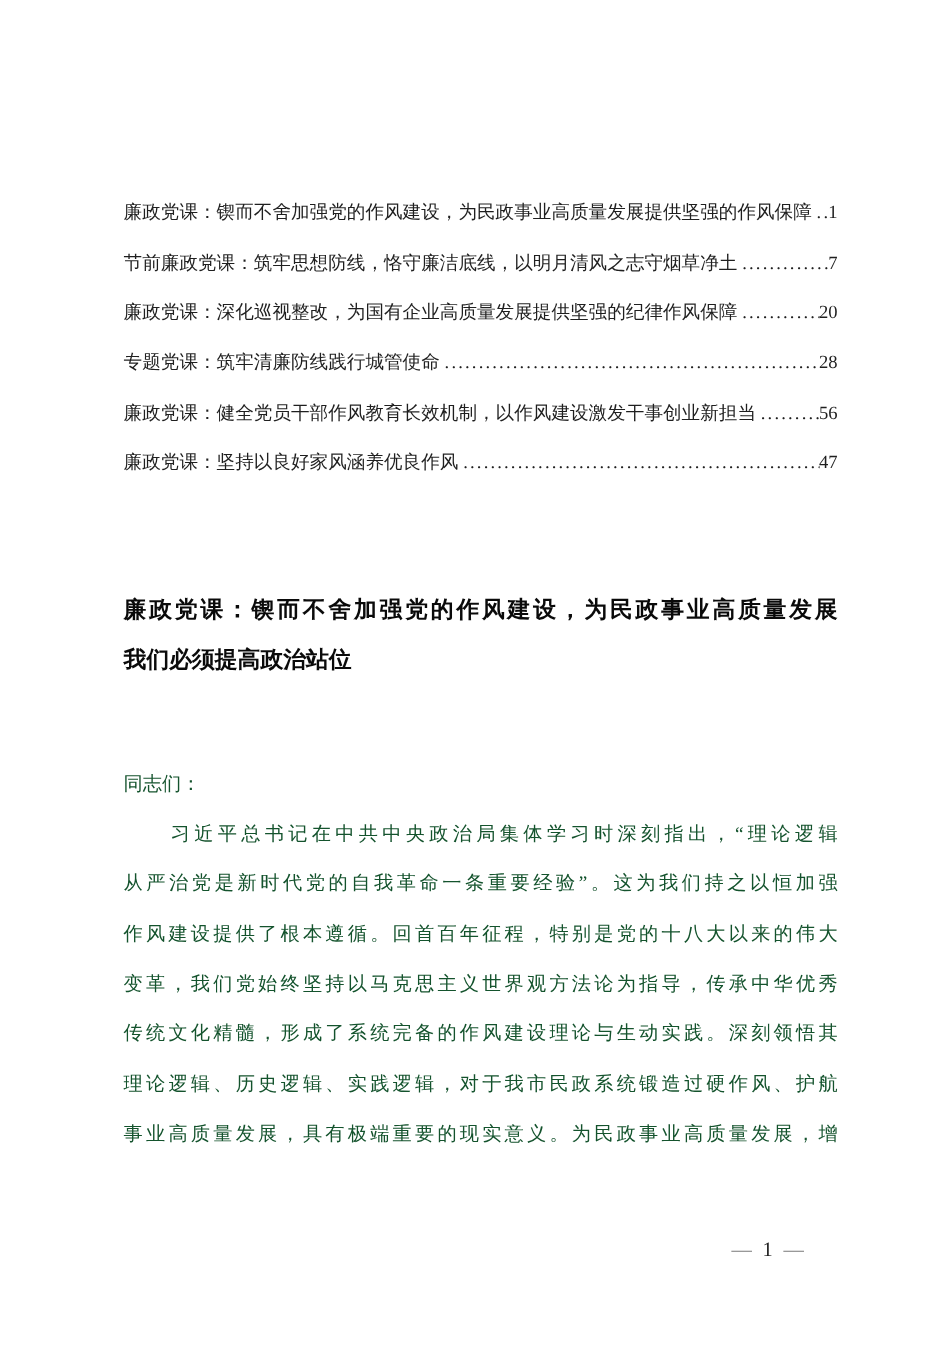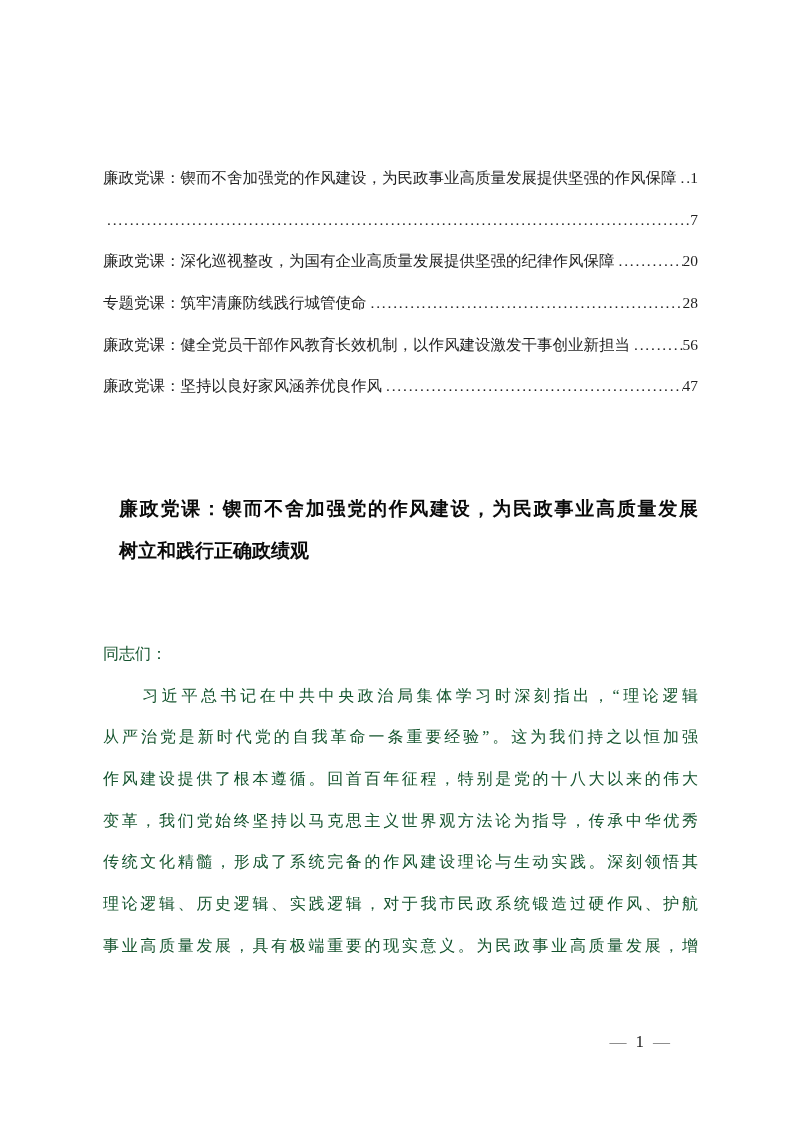--- a/index.html
+++ b/index.html
@@ -39,21 +39,21 @@
   
   .article-title {
     position: absolute;
     left: 103px; top: 488px; width: 595px;
     font-family: "Liberation Sans", sans-serif;
     font-weight: 700;
     font-size: 19px;
     line-height: 41.66px;
     color: #0a0a0a;
   }
-  .title-line { white-space: normal; margin-left: 16px; }
+  .title-line { white-space: normal; }
   .title-line:not(:last-child) { text-align: justify; text-align-last: justify; }
 
   
   .body-text {
     position: absolute;
     left: 103px; top: 633px; width: 595px;
     font-size: 16px;
     line-height: 41.67px;
     color: #14532d;
   }
@@ -80,20 +80,21 @@
 
   <div class="toc">
 
       <div class="toc-row">
         <span class="toc-title">廉政党课：锲而不舍加强党的作风建设，为民政事业高质量发展提供坚强的作风保障</span>
         <span class="toc-dots"></span>
         <span class="toc-page">1</span>
       </div>
 
       <div class="toc-row">
+        <span class="toc-title">节前廉政党课：筑牢思想防线，恪守廉洁底线，以明月清风之志守烟草净土</span>
         <span class="toc-dots"></span>
         <span class="toc-page">7</span>
       </div>
 
 
       <div class="toc-row">
         <span class="toc-title">廉政党课：深化巡视整改，为国有企业高质量发展提供坚强的纪律作风保障</span>
         <span class="toc-dots"></span>
         <span class="toc-page">20</span>
       </div>
@@ -114,21 +115,21 @@
         <span class="toc-title">廉政党课：坚持以良好家风涵养优良作风</span>
         <span class="toc-dots"></span>
         <span class="toc-page">47</span>
       </div>
     </div>
 
   <div class="article-title">
 
       <div class="title-line">廉政党课：锲而不舍加强党的作风建设，为民政事业高质量发展</div>
 
-      <div class="title-line">树立和践行正确政绩观</div>
+      <div class="title-line">我们必须提高政治站位</div>
     </div>
 
   <div class="body-text">
     <div class="salutation">同志们：</div>
     <div>
 
         <div class="body-line">　　习近平总书记在中共中央政治局集体学习时深刻指出，“理论逻辑</div>
 
 
         <div class="body-line">从严治党是新时代党的自我革命一条重要经验”。这为我们持之以恒加强</div>

